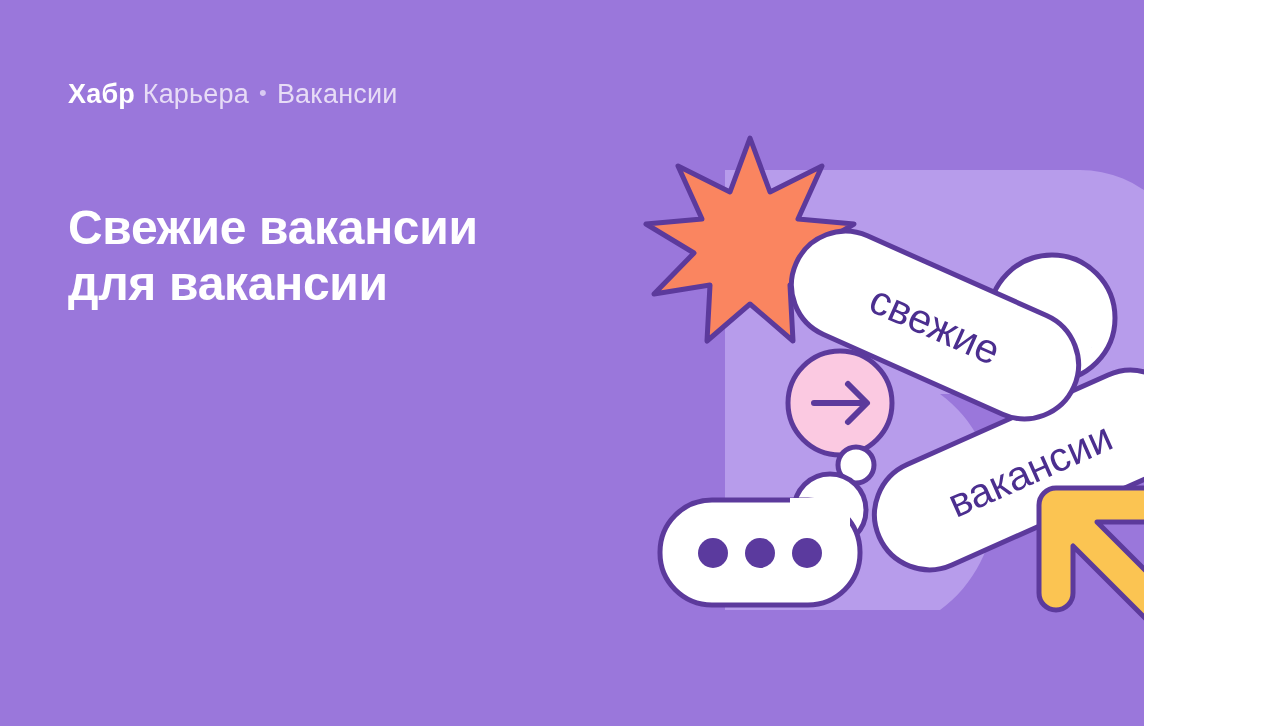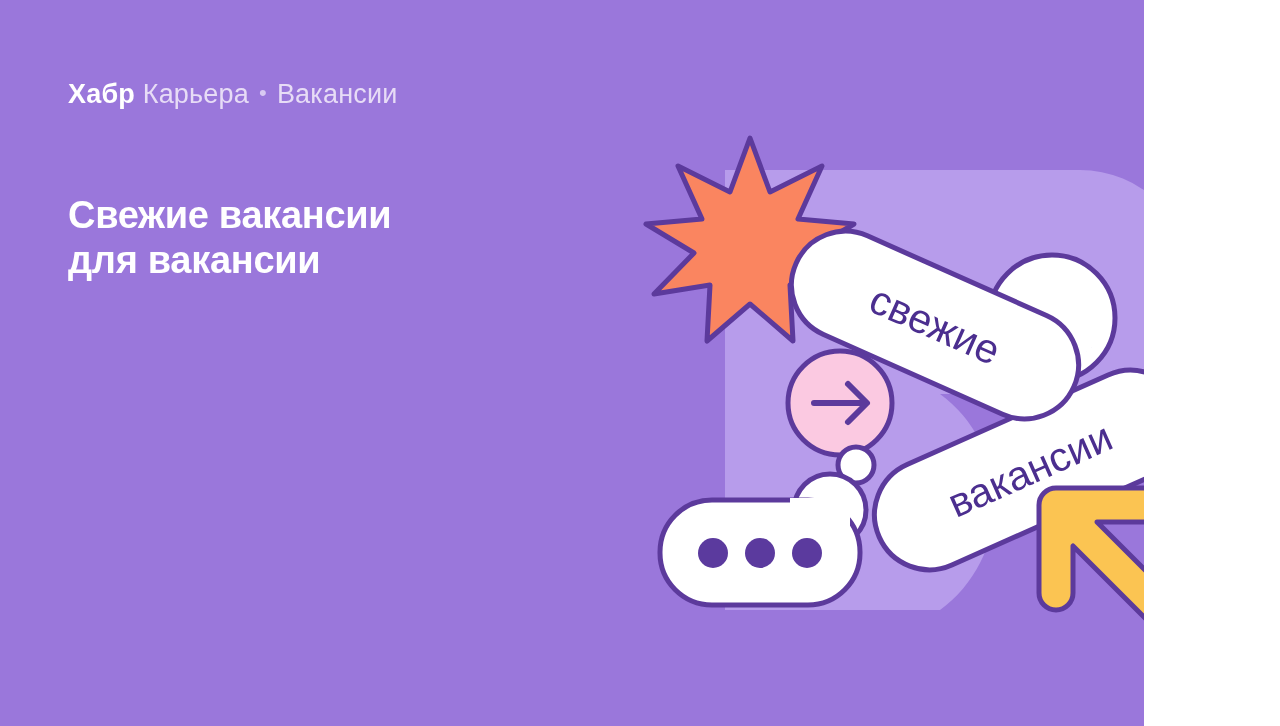--- a/index.html
+++ b/index.html
@@ -40,21 +40,21 @@
     margin: 0 10px;
     color: #d8c9f2;
     font-size: 22px;
     vertical-align: 3px;
   }
   .headline {
     position: absolute;
     left: 68px;
     top: 168px;
     width: 620px;
-    font-size: 38px;
+    font-size: 48px;
     font-weight: 700;
     line-height: 1.17;
     color: #ffffff;
     letter-spacing: -0.3px;
   }
   .headline .l2 { display: block; }
 
   
   #art {
     position: absolute;

